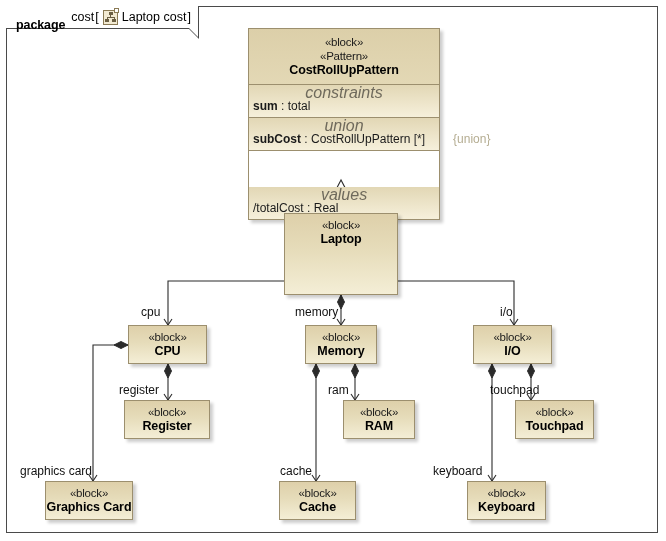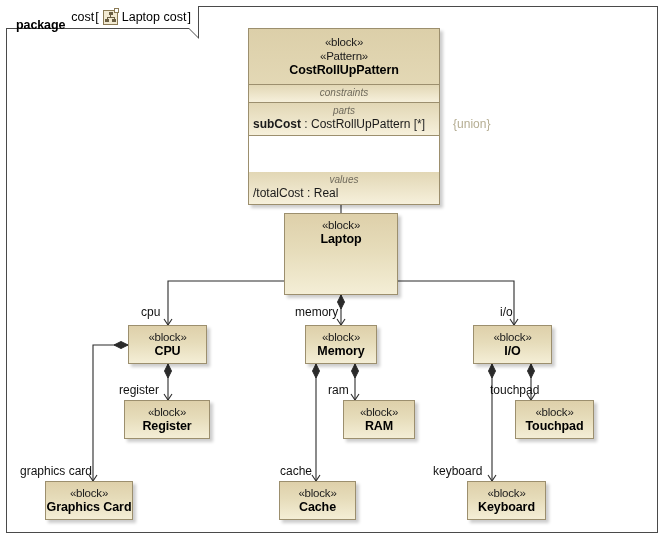--- a/index.html
+++ b/index.html
@@ -163,21 +163,21 @@
   }
   .compartment {
     border-bottom: 1px solid #9c8f6e;
     background: linear-gradient(to bottom, #e2d7b5 0%, #f6f0db 100%);
     padding: 1px 0 3px 0;
   }
   .compartment:last-child { border-bottom: none; margin-top: 36px; }
   .comp-title {
     display: block;
     text-align: center;
-    font-size: 10px;
+    font-size: 16px;
     font-style: italic;
     color: #6f6a5c;
     line-height: 13px;
   }
   .comp-row {
     display: block;
     font-size: 12px;
     color: #1a1a1a;
     padding-left: 4px;
     line-height: 15px;
@@ -284,24 +284,25 @@
 
   <div class="block compart" style="left:248px; top:28px; width:192px;">
     <div class="hdr">
       <span class="stereo">«block»</span>
       <span class="stereo">«Pattern»</span>
       <span class="bname">CostRollUpPattern</span>
     </div>
 
     <div class="compartment">
       <span class="comp-title">constraints</span>
+      <span class="comp-row"><b>sum</b><span> : </span><span>total</span></span>
     </div>
 
     <div class="compartment">
-      <span class="comp-title">parts</span>
+      <span class="comp-title">union</span>
       <span class="comp-row"><b>subCost</b><span> : </span><span>CostRollUpPattern</span><span class="mult"> [*]</span><span class="union">{union}</span></span>
     </div>
 
     <div class="compartment">
       <span class="comp-title">values</span>
       <span class="comp-row"><span>/totalCost</span><span> : </span><span>Real</span></span>
     </div>
   </div>
 
   <div class="block" style="left:284px; top:213px; width:114px; height:82px;">

